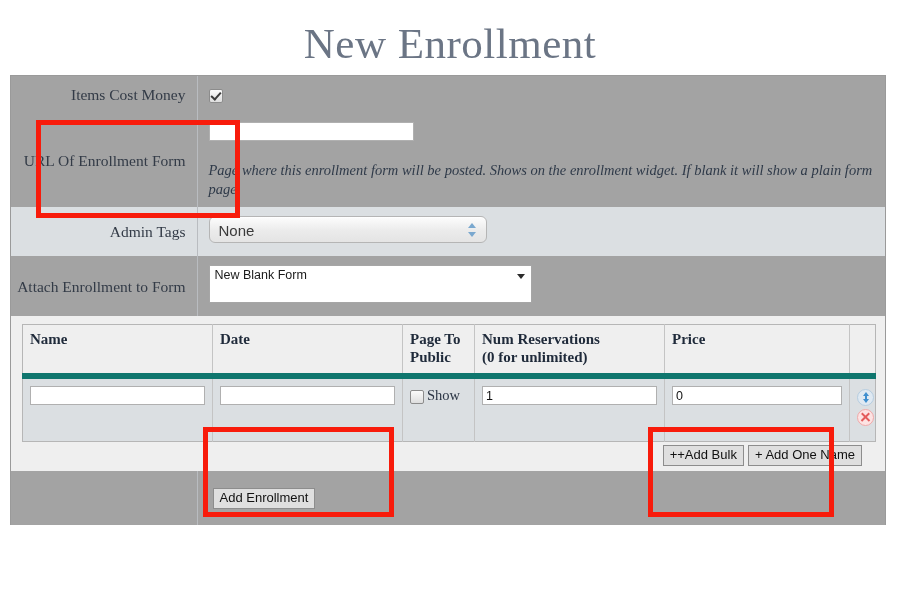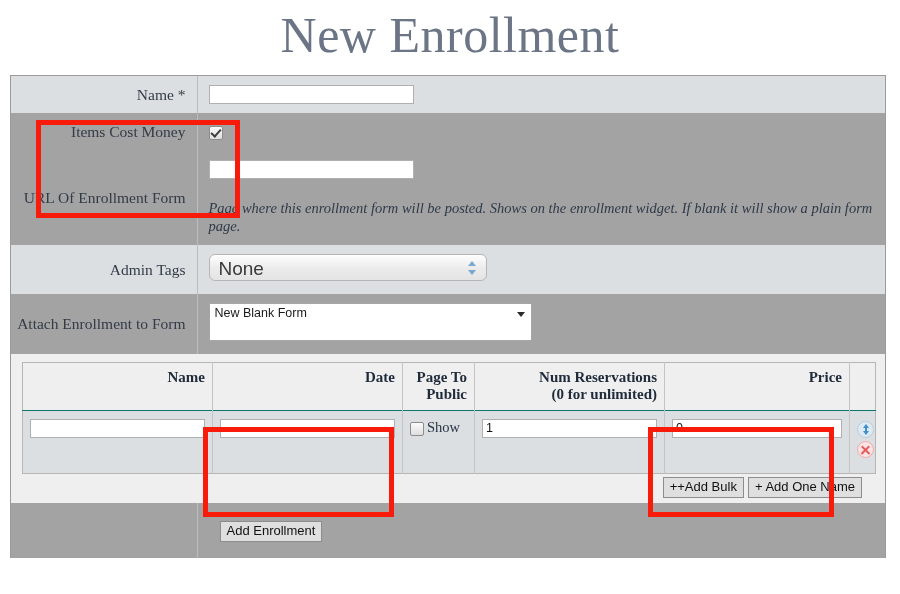--- a/index.html
+++ b/index.html
@@ -14,25 +14,25 @@
     font-family: "Liberation Serif", "DejaVu Serif", serif;
     color: #2e3b4e;
     overflow: hidden;
     position: relative;
   }
 
   
   .page-title {
     text-align: center;
     font-family: "Liberation Serif", "DejaVu Serif", serif;
-    font-size: 50px;
+    font-size: 43px;
     font-weight: normal;
     color: #6b7585;
     letter-spacing: 0.5px;
-    margin: 0;
+    margin: 12px;
     padding: 7px 0 10px 0;
     line-height: 1.15;
   }
 
   
   .form-panel {
     position: absolute;
     left: 10px;
     top: 75px;
     width: 876px;
@@ -125,21 +125,21 @@
     border-radius: 6px;
     background: linear-gradient(#fdfdfd, #ebebeb 55%, #e4e4e4);
     box-sizing: border-box;
     box-shadow: 0 1px 0 rgba(255,255,255,0.7) inset;
   }
   .mac-select .sel-text {
     position: absolute;
     left: 9px;
     top: 2px;
     font-family: "Liberation Sans", sans-serif;
-    font-size: 19px;
+    font-size: 15px;
     color: #3a3a3a;
     line-height: 23px;
   }
   .mac-select .sel-arrows {
     position: absolute;
     right: 9px;
     top: 6px;
     width: 9px;
     height: 15px;
   }
@@ -189,38 +189,38 @@
   }
   .items-table {
     width: 853px;
     border-collapse: collapse;
     border: 1px solid #b6b6b6;
     table-layout: fixed;
     background: #efefef;
   }
   .items-table th {
     background: #efefef;
-    text-align: right;
+    text-align: left;
     font-weight: bold;
     font-size: 15px;
     color: #1f2a3a;
     padding: 6px 7px 7px 7px;
     vertical-align: top;
     line-height: 1.15;
     border-right: 1px solid #c4c4c4;
     height: 45px;
     box-sizing: border-box;
   }
   .items-table th:last-child { border-right: none; }
   .items-table td {
     background: #dbdfe2;
     padding: 7px 7px 12px 7px;
     vertical-align: top;
     border-right: 1px solid #c4c4c4;
-    border-top: 1px solid #0f766e;
+    border-top: 6px solid #0f766e;
   }
   .items-table td:last-child { border-right: none; }
   .col-name  { width: 190px; }
   .col-date  { width: 190px; }
   .col-show  { width: 72px; }
   .col-num   { width: 190px; }
   .col-price { width: 185px; }
   .col-act   { width: 26px; }
 
   .cell-input {
@@ -314,21 +314,21 @@
   .add-row-btns .btn { }
 
   .submit-row {
     background: #efefef;
     border-top: 1px solid transparent;
   }
   .submit-row .label-cell {
     border-right: 1px solid #b9bcc0;
     height: 54px;
   }
-  .submit-row .field-cell { padding-left: 22px; }
+  .submit-row .field-cell { padding-left: 15px; }
 
   
   .annot {
     position: absolute;
     border: 5px solid #f81b0b;
     box-sizing: border-box;
     pointer-events: none;
     z-index: 20;
   }
   #annot-checkboxes { left: 36px;  top: 120px; width: 204px; height: 98px; }
@@ -337,26 +337,20 @@
 </style>
 </head>
 <body>
 
 <h1 class="page-title">New Enrollment</h1>
 
 <div class="form-panel">
   <table class="form-table">
     <tbody>
 
-      <tr class="row-dark">
-        <td class="label-cell">Name *</td>
-        <td class="field-cell">
-          <input class="txt name-input" type="text" value="" style="">
-        </td>
-      </tr>
 
       <tr class="row-light">
         <td class="label-cell">Items Cost Money</td>
         <td class="field-cell">
           <span class="cbx checked"></span>
         </td>
       </tr>
 
 
       <tr class="row-light">

